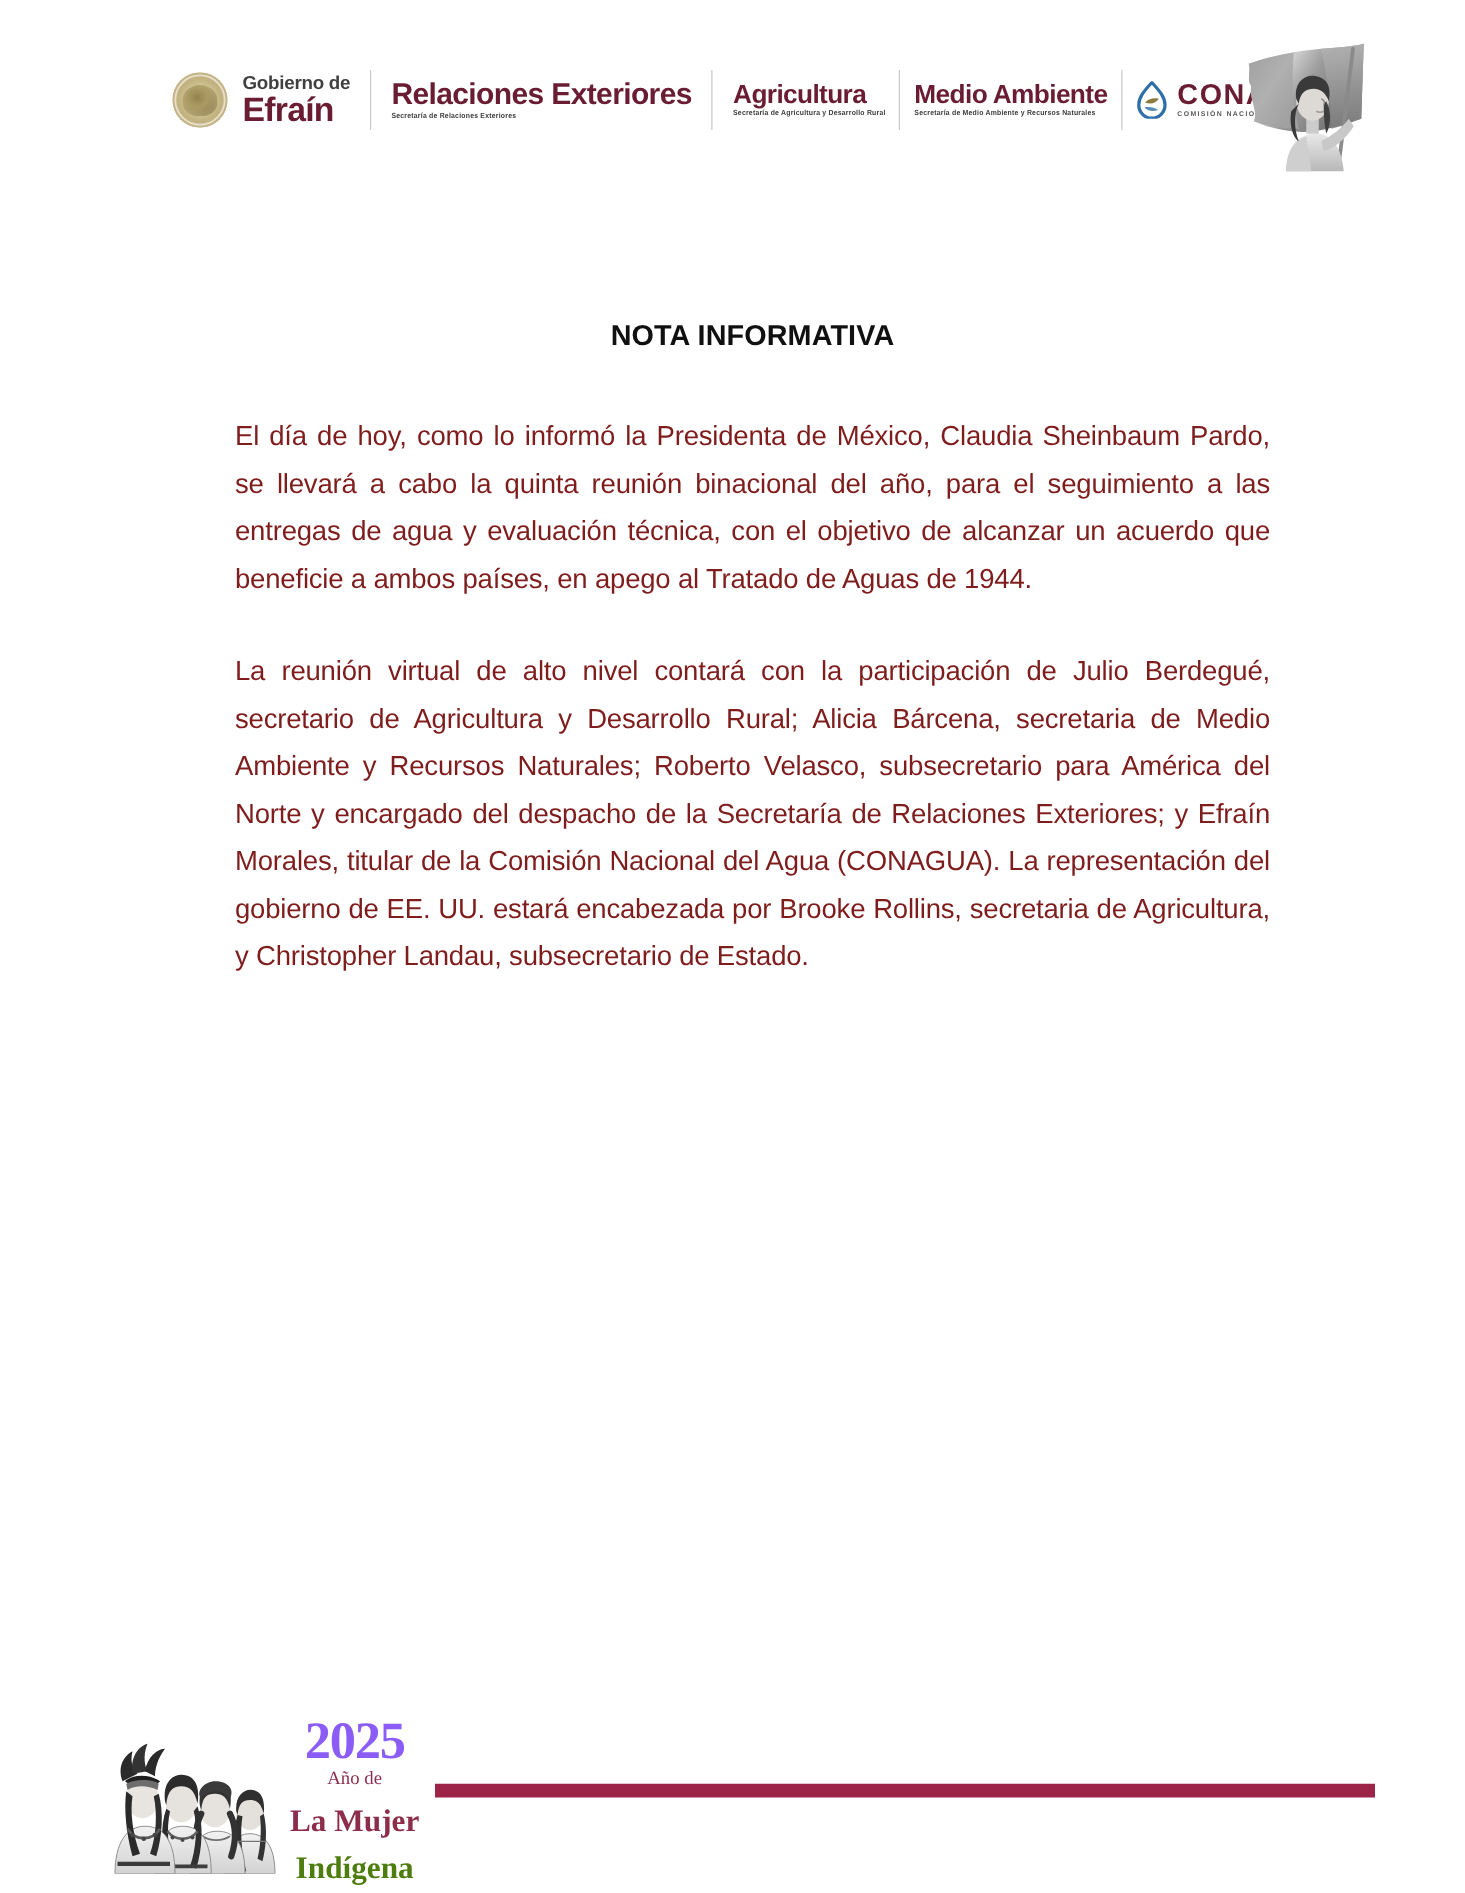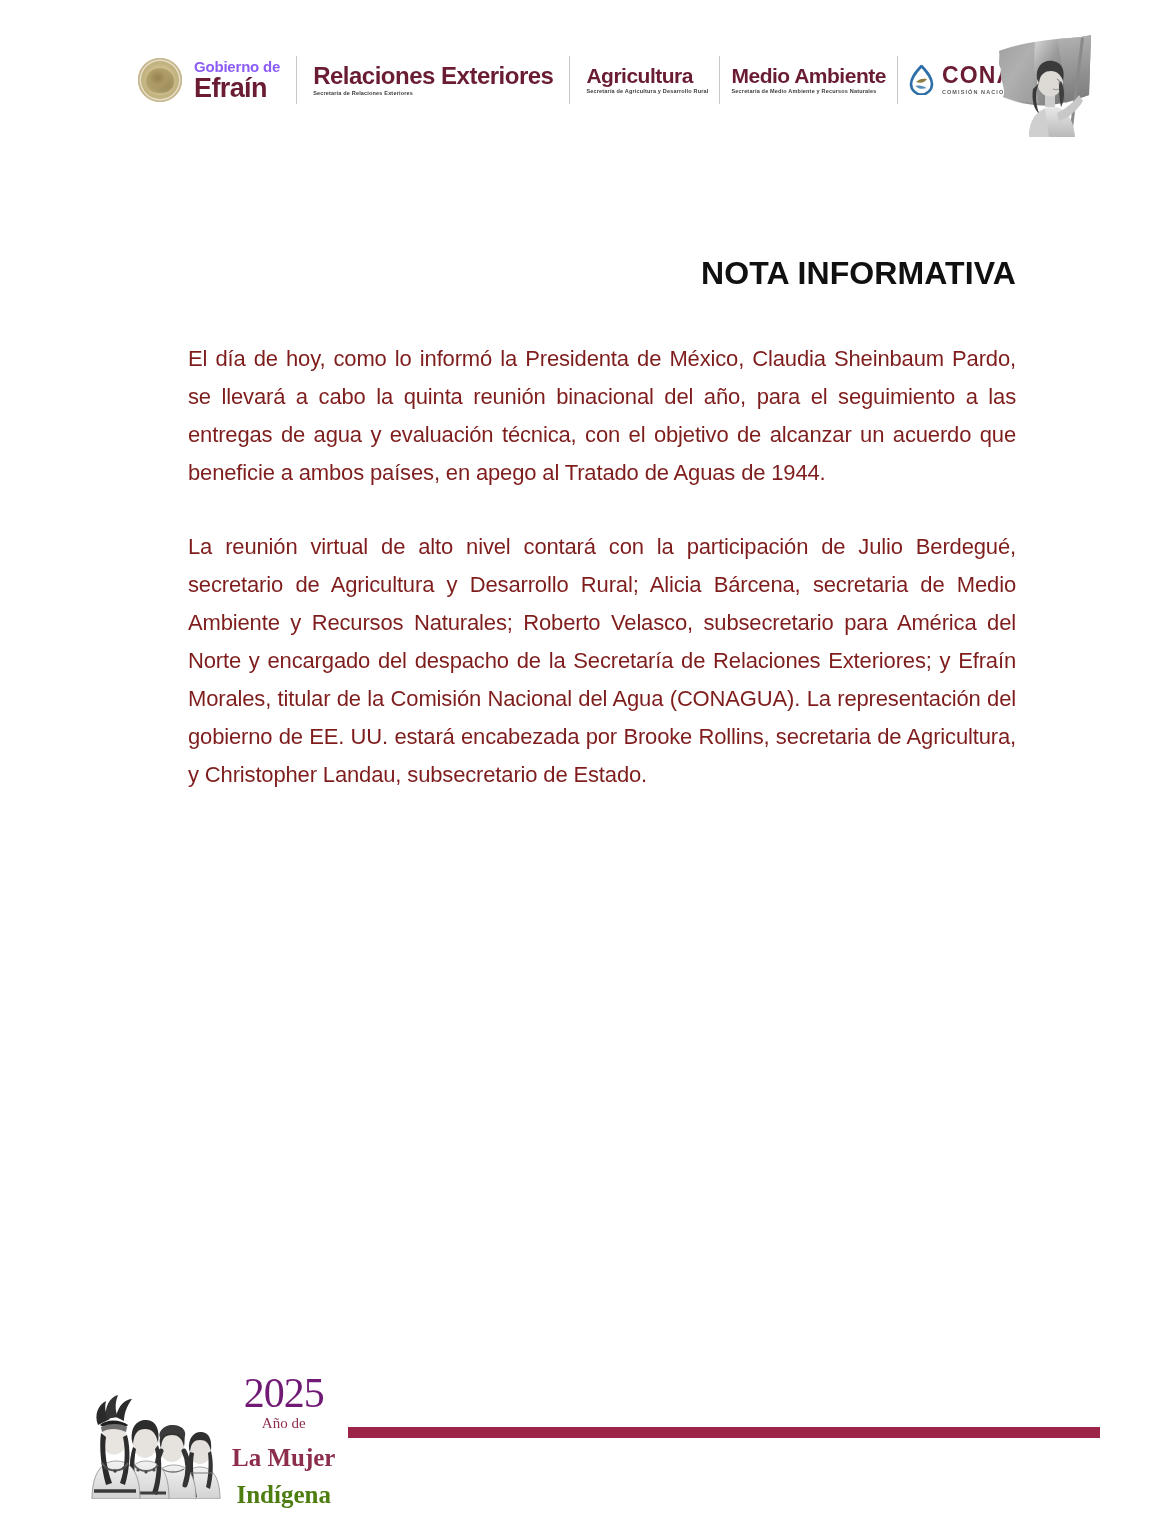--- a/index.html
+++ b/index.html
@@ -55,21 +55,21 @@
   }
 
   .gob-block {
     margin-left: 12px;
     line-height: 1;
     flex: 0 0 auto;
   }
   .gob-small {
     font-size: 15px;
     font-weight: 700;
-    color: #8b5cf6;
+    color: #404040;
     letter-spacing: -0.2px;
     display: block;
   }
   .gob-big {
     font-size: 27px;
     font-weight: 700;
     color: #691C32;
     letter-spacing: -0.6px;
     display: block;
     margin-top: 1px;
@@ -154,22 +154,22 @@
     width: 828px;
   }
   .dateline {
     text-align: right;
     font-size: 21.5px;
     color: #1d1d1d;
     letter-spacing: -0.1px;
     margin: 0 0 42px 0;
   }
   .doc-title {
-    text-align: right;
-    font-size: 32px;
+    text-align: center;
+    font-size: 23px;
     font-weight: 700;
     color: #101010;
     letter-spacing: 0.1px;
     margin: 0 0 48px 0;
   }
   .para {
     text-align: justify;
     font-size: 22px;
     line-height: 38px;
     color: #7f1d1d;
@@ -202,23 +202,23 @@
   }
   .year-block {
     margin-left: 4px;
     line-height: 1;
     text-align: center;
     color: #8C2E4B;
   }
   .year-num {
     display: block;
     font-size: 42px;
-    font-weight: 400;
+    font-weight: 700;
     letter-spacing: -1px;
-    color: #701a75;
+    color: #8b5cf6;
     font-family: "Liberation Serif", serif;
   }
   .year-sub1 {
     display: block;
     font-size: 15px;
     margin-top: 2px;
     color: #8C2E4B;
     font-family: "Liberation Serif", serif;
   }
   .year-sub2 {

